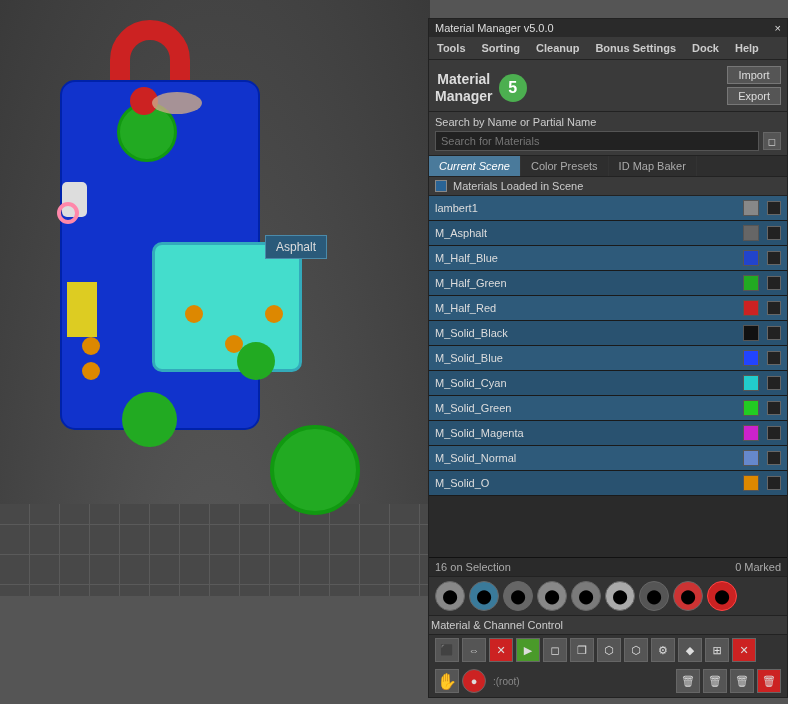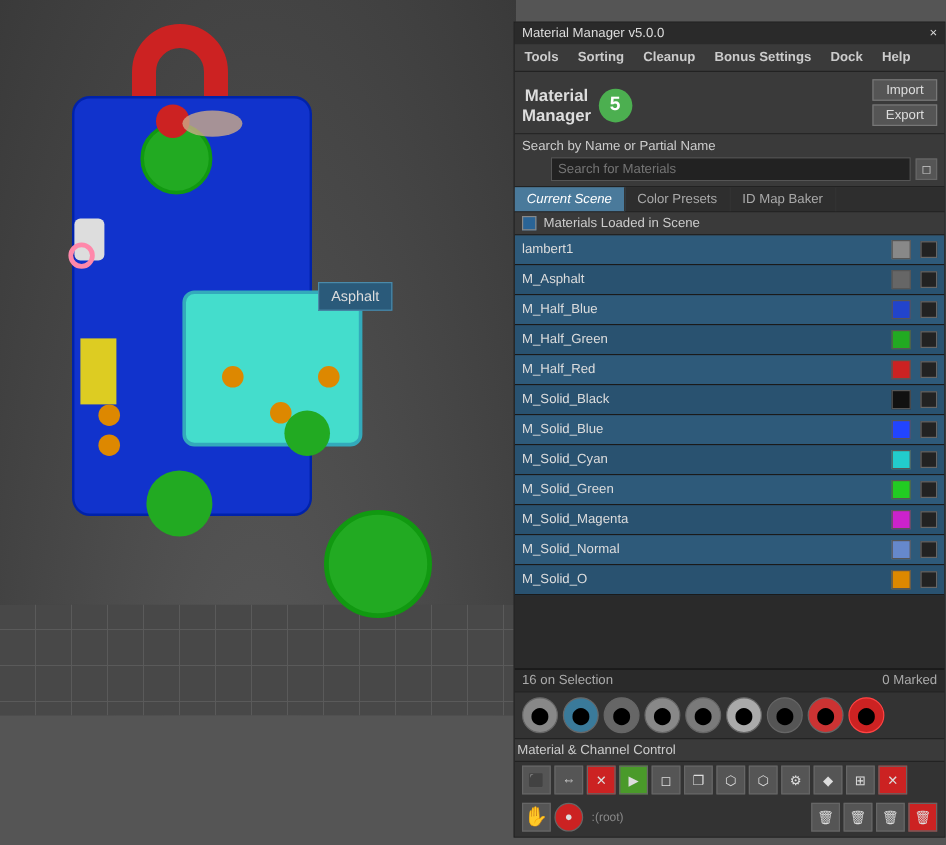--- a/index.html
+++ b/index.html
@@ -132,21 +132,20 @@
       gap: 4px;
     }
 
     #search-input {
       flex: 1;
       background: #222;
       border: 1px solid #555;
       color: #aaa;
       padding: 3px 5px;
       font-size: 11px;
-      margin-left: 24px;
     }
 
     #search-icon-btn {
       width: 18px; height: 18px;
       background: #555;
       border: 1px solid #666;
       display: flex; align-items: center; justify-content: center;
       color: #ccc;
       font-size: 10px;
       cursor: pointer;

